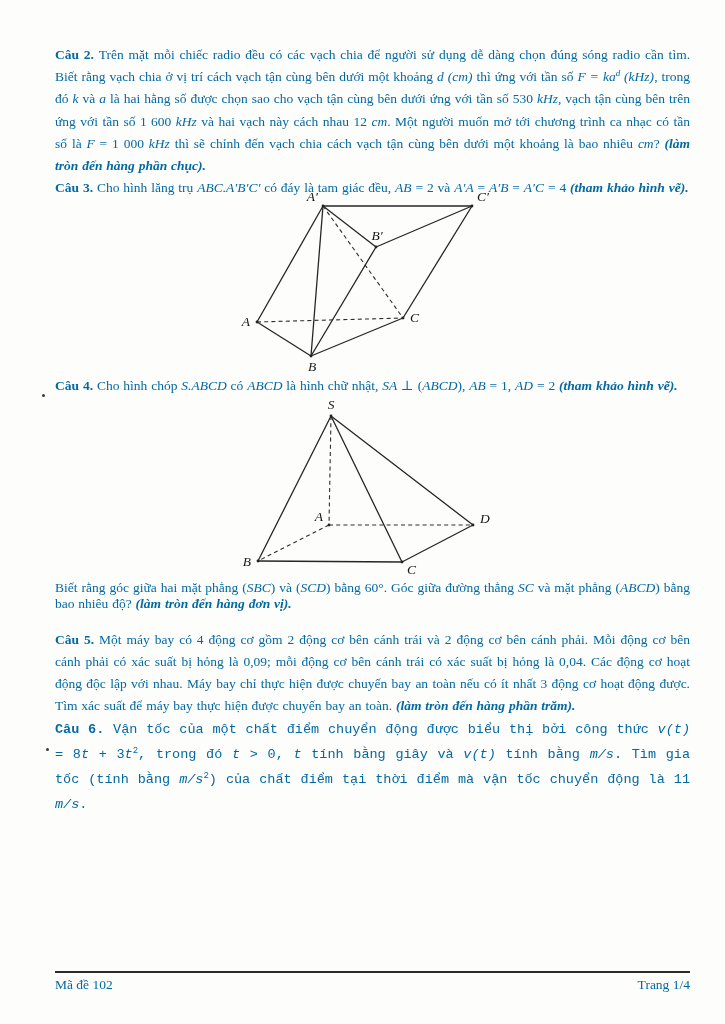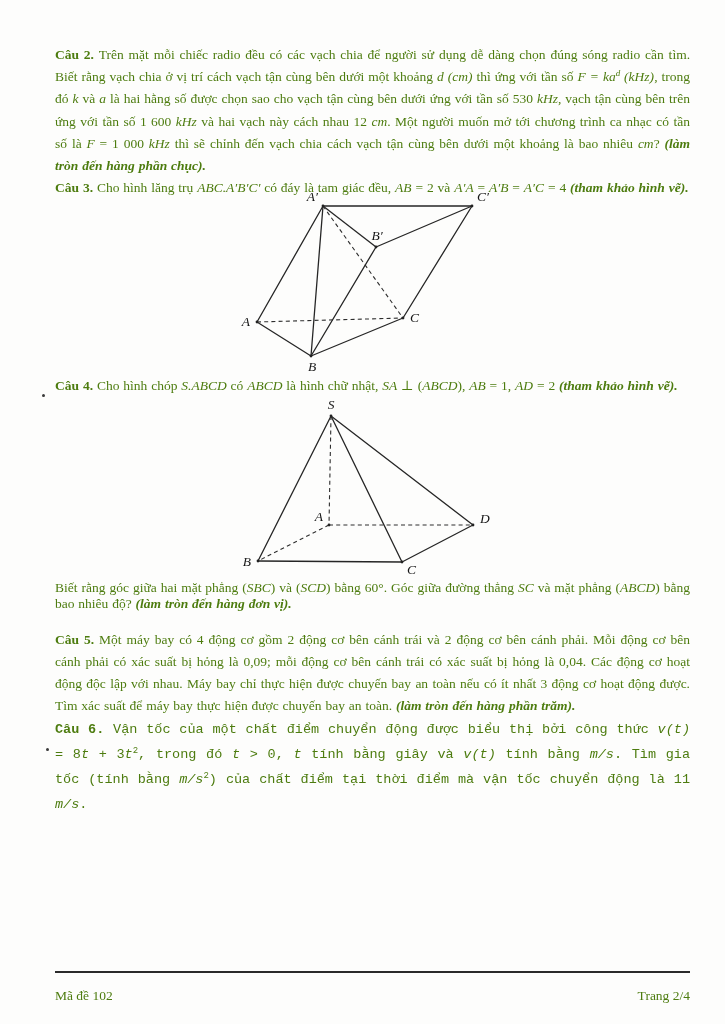--- a/index.html
+++ b/index.html
@@ -3,21 +3,21 @@
 <meta charset="utf-8">
 <style>
   * { margin: 0; padding: 0; box-sizing: border-box; }
   html, body { background: #e8e8e8; }
   .page {
     position: relative;
     width: 725px;
     height: 1024px;
     margin: 0 auto;
     background: #fdfdfc;
-    color: #4d7c0f;
+    color: #0369a1;
     font-family: "Liberation Serif", "DejaVu Serif", serif;
     font-size: 13.5px;
     overflow: hidden;
   }
   .content {
     position: absolute;
     left: 55px;
     top: 44px;
     width: 635px;
   }
@@ -61,21 +61,21 @@
   p.het .het-label { padding: 0 8px; }
 
   .footer {
     position: absolute;
     left: 55px;
     top: 971px;
     width: 635px;
     border-top: 2.5px solid #2b2b2b;
     display: flex;
     justify-content: space-between;
-    padding-top: 15px;
+    padding-top: 4px;
     font-size: 13.5px;
     gap: 30px;
   }
   .artifact-dot {
     position: absolute;
     width: 3px; height: 3px;
     background: #3a3a3a;
     border-radius: 50%;
   }
   .dot-1 { left: 42px; top: 394px; }
@@ -159,15 +159,15 @@
 
     <p class="para q6"><span class="r-b">Câu 6. </span><span class="r-n">Vận tốc của một chất điểm chuyển động được biểu thị bởi công thức </span><span class="r-i">v(t)</span><span class="r-n"> = 8</span><span class="r-i">t</span><span class="r-n"> + 3</span><span class="r-i">t</span><sup class="r-sup">2</sup><span class="r-n">, trong đó </span><span class="r-i">t</span><span class="r-n"> &gt; 0, </span><span class="r-i">t</span><span class="r-n"> tính bằng giây và </span><span class="r-i">v(t)</span><span class="r-n"> tính bằng </span><span class="r-i">m/s</span><span class="r-n">. Tìm gia tốc (tính bằng </span><span class="r-i">m/s</span><sup class="r-sup">2</sup><span class="r-n">) của chất điểm tại thời điểm mà vận tốc chuyển động là 11 </span><span class="r-i">m/s</span><span class="r-n">.</span></p>
 
   </div>
 
   <span class="artifact-dot dot-1"></span>
   <span class="artifact-dot dot-2"></span>
 
   <div class="footer">
     <span>Mã đề 102</span>
-    <span>Trang 2/4</span>
+    <span>Trang 1/4</span>
   </div>
 </div>
 
 </body></html>

